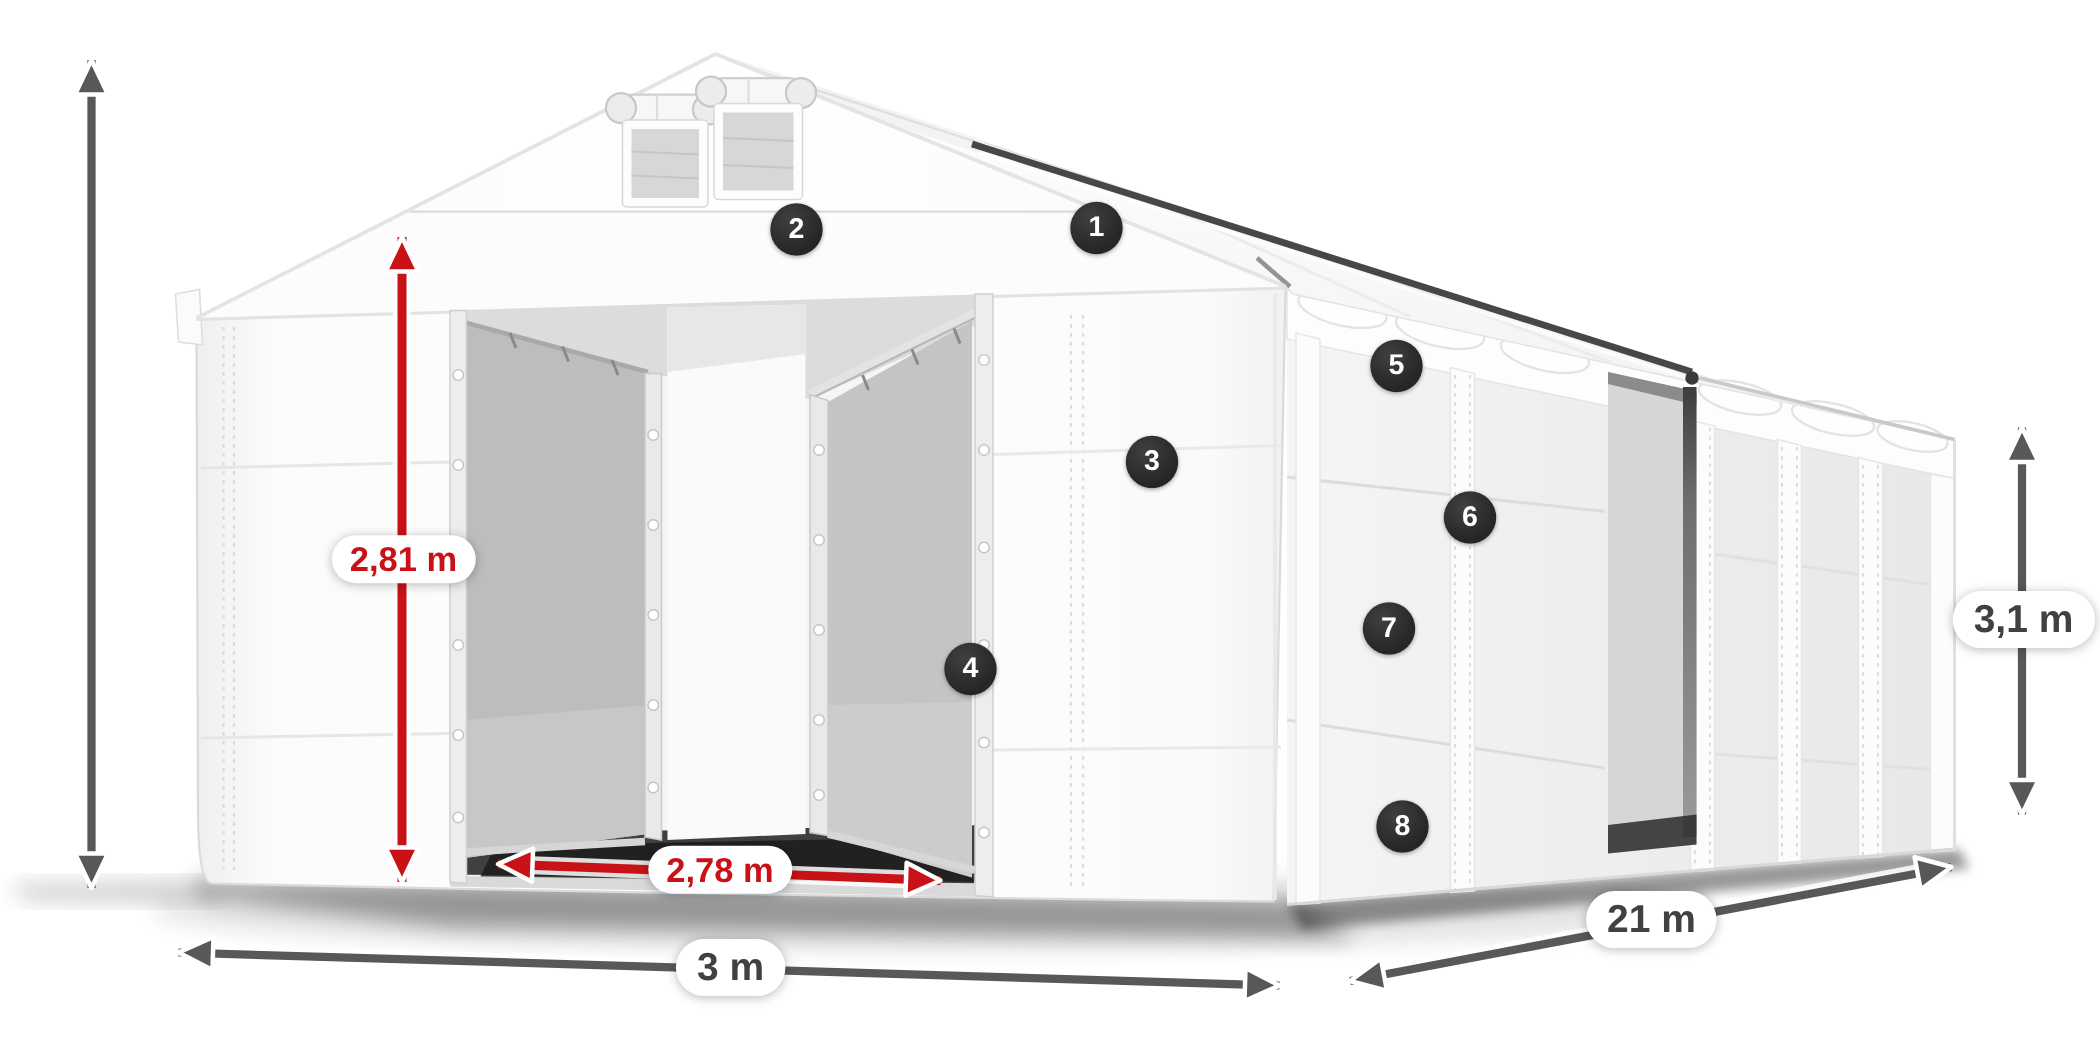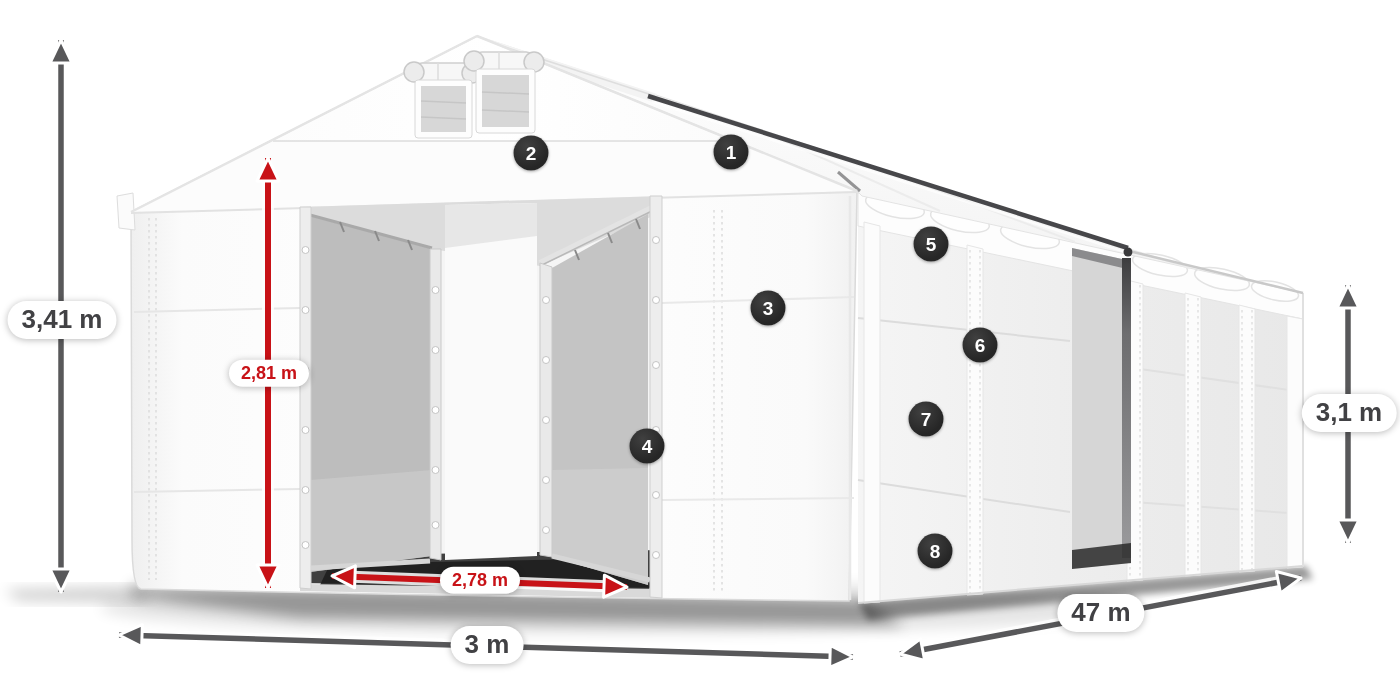--- a/index.html
+++ b/index.html
@@ -11,21 +11,21 @@
   .scene{position:absolute;left:0;top:0;}
   .pill{
     position:absolute;transform:translate(-50%,-50%);
     background:var(--label-background,#ffffff);
     color:var(--label-text,#414144);
     font-weight:bold;font-size:26px;line-height:1.15;
     padding:4px 14px;border-radius:999px;white-space:nowrap;
     box-shadow:0 1px 7px rgba(0,0,0,.28);
     z-index:3;
   }
-  .pill-red{color:var(--dimension-red,#c81217);font-size:18px;padding:3px 12px;}
+  .pill-red{color:var(--dimension-red,#c81217);font-size:23px;padding:3px 12px;}
   .badge{
     position:absolute;transform:translate(-50%,-50%);
     width:35px;height:35px;border-radius:50%;
     background:radial-gradient(circle at 38% 30%, #404040 0%, var(--badge-background,#262626) 68%);
     color:var(--badge-text,#ffffff);
     font-weight:bold;font-size:19px;line-height:35px;text-align:center;
     box-shadow:0 1px 3px rgba(0,0,0,.35);
     z-index:2;
   }
   .shaft-gray{stroke:var(--dimension-gray,#58585a);stroke-width:5.5;}
@@ -277,25 +277,24 @@
         <line class="shaft-halo" x1="914" y1="651.4" x2="1287" y2="580.6"></line>
         <line class="shaft-gray" x1="900" y1="654" x2="1301" y2="578" marker-start="url(#ahGray)" marker-end="url(#ahGray)"></line>
       </g>
       <g>
         <line class="shaft-halo" x1="1348" y1="299" x2="1348" y2="529"></line>
         <line class="shaft-gray" x1="1348" y1="285" x2="1348" y2="543" marker-start="url(#ahGray)" marker-end="url(#ahGray)"></line>
       </g>
     </g>
   </svg>
 
-  <div class="pill" style="left:62px;top:320px">3,41 m</div>
   <div class="pill pill-red" style="left:269px;top:373px">2,81 m</div>
   <div class="pill pill-red" style="left:480px;top:580px">2,78 m</div>
   <div class="pill" style="left:487px;top:645px">3 m</div>
-  <div class="pill" style="left:1101px;top:613px">47 m</div>
+  <div class="pill" style="left:1101px;top:613px">21 m</div>
   <div class="pill" style="left:1349px;top:413px">3,1 m</div>
 
   <div class="badge" style="left:731px;top:152px">1</div>
   <div class="badge" style="left:531px;top:153px">2</div>
   <div class="badge" style="left:768px;top:308px">3</div>
   <div class="badge" style="left:647px;top:446px">4</div>
   <div class="badge" style="left:931px;top:244px">5</div>
   <div class="badge" style="left:980px;top:345px">6</div>
   <div class="badge" style="left:926px;top:419px">7</div>
   <div class="badge" style="left:935px;top:551px">8</div>

